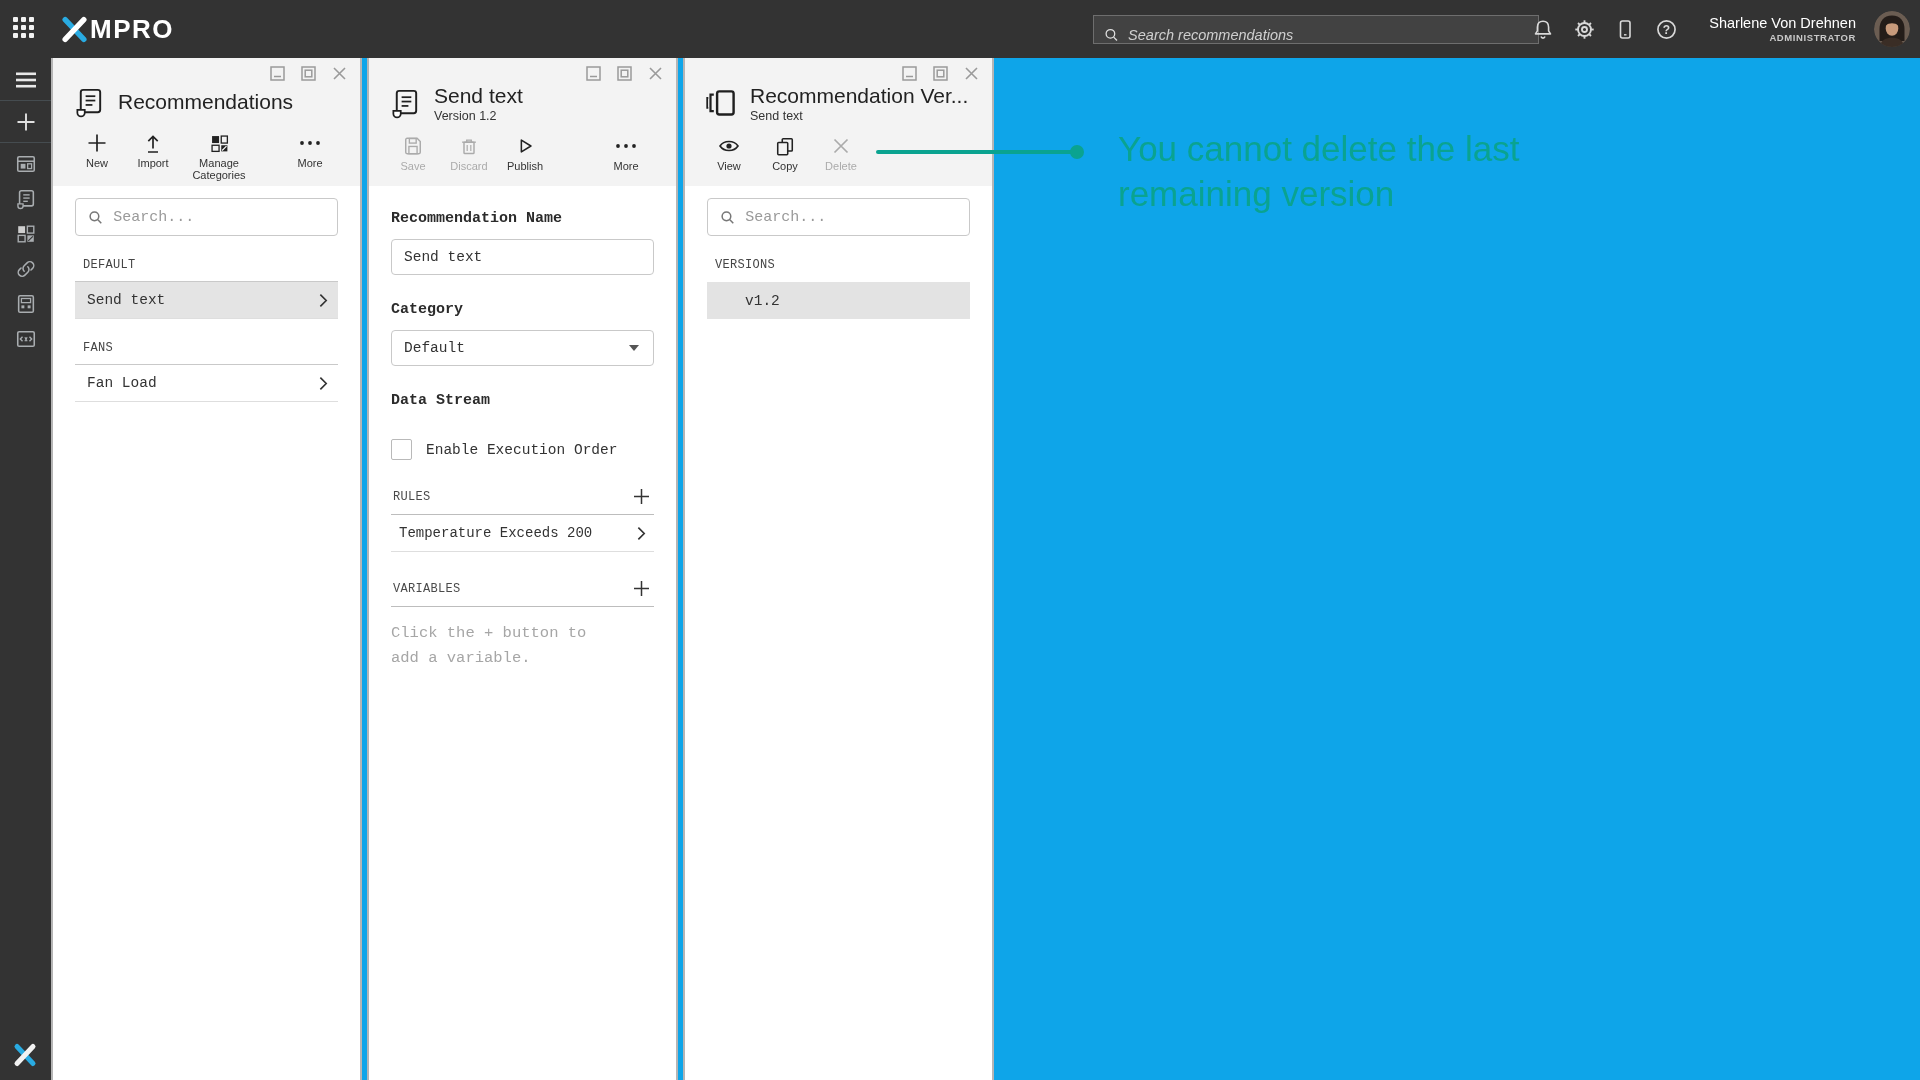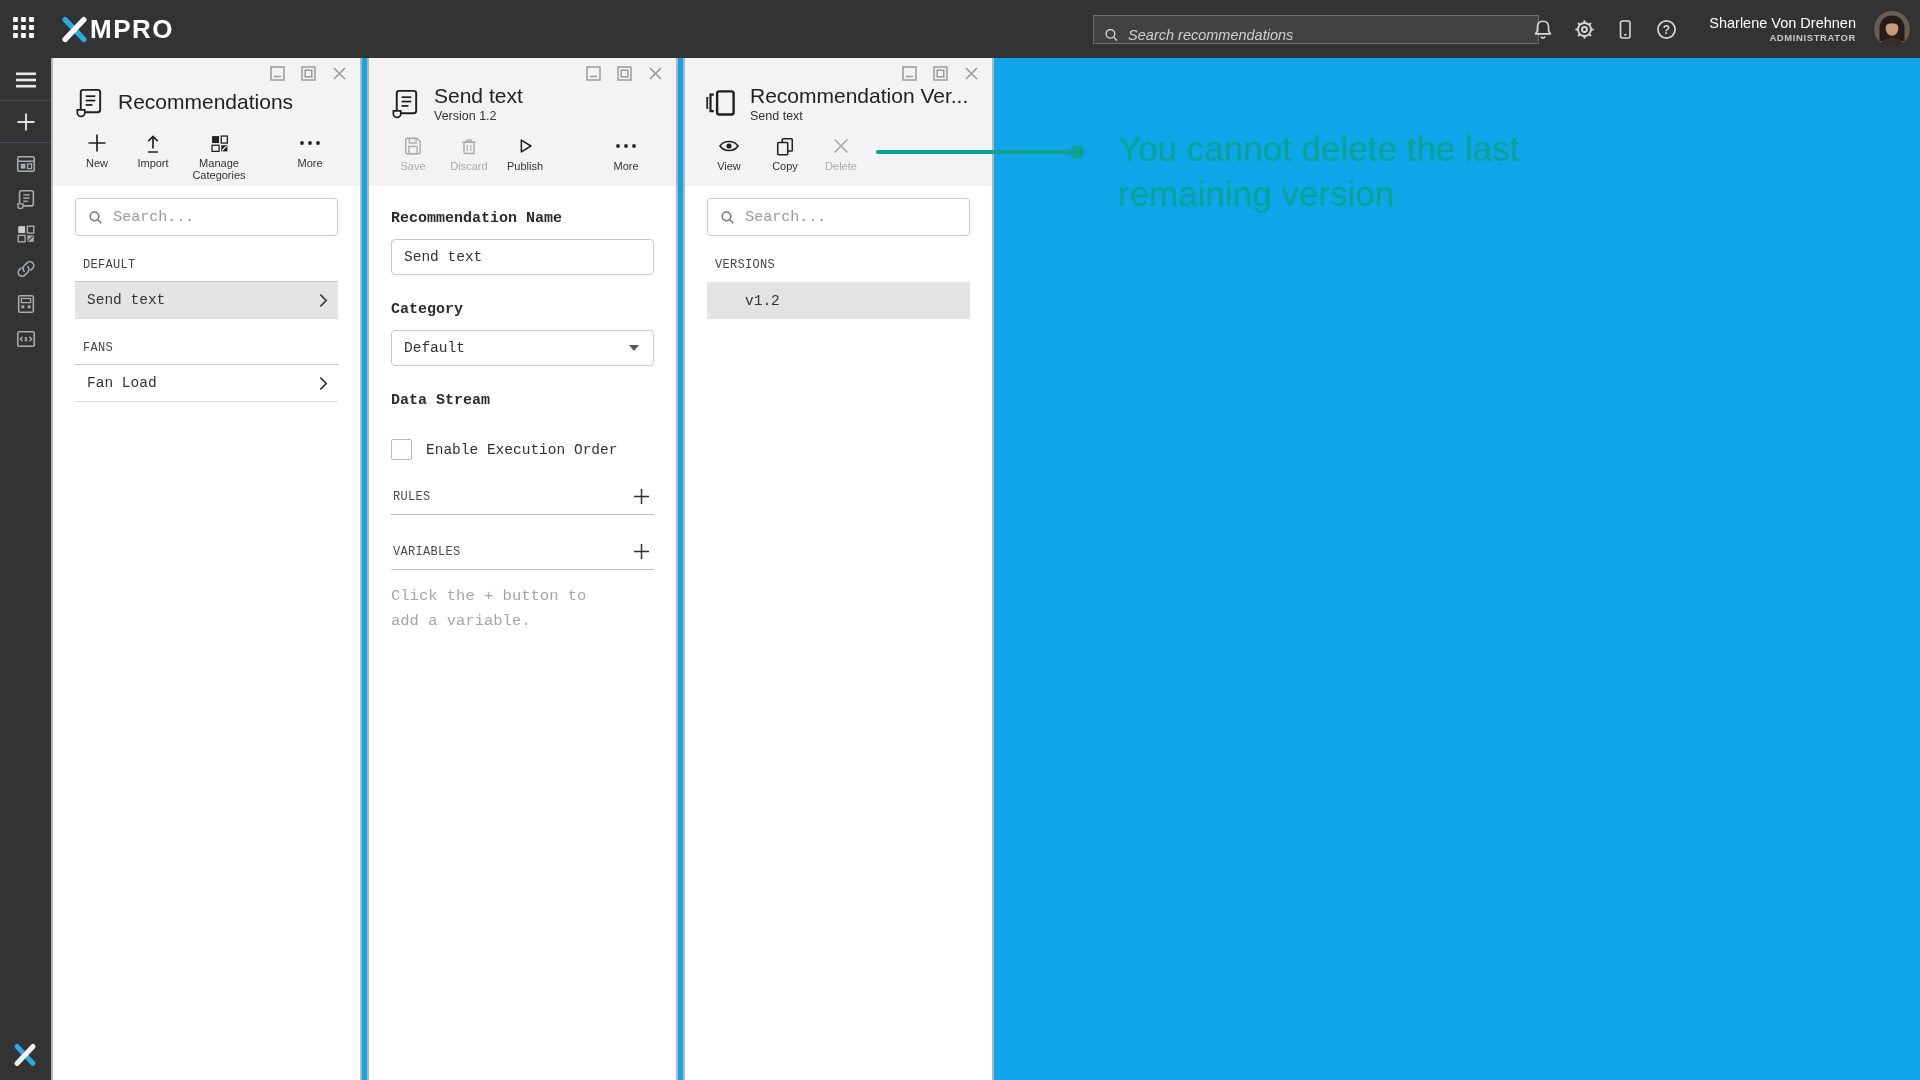--- a/index.html
+++ b/index.html
@@ -439,20 +439,26 @@
         <span class="checkbox-label">Enable Execution Order</span>
       </div>
       <div class="section-header">
         <span>RULES</span>
         <span class="plus-btn">
             <svg width="17" height="17" viewBox="0 0 17 17">
               <path d="M8.5 1 v15 M1 8.5 h15" stroke="#333" stroke-width="1.5" fill="none"></path>
             </svg>
           </span>
       </div>
+      <div class="rule-item">
+        <span>Temperature Exceeds 200</span>
+        <svg width="9" height="15" viewBox="0 0 10 16">
+            <path d="M1.5 1.5 L8 8 L1.5 14.5" stroke="#333" stroke-width="1.8" fill="none"></path>
+          </svg>
+      </div>
       <div class="section-header">
         <span>VARIABLES</span>
         <span class="plus-btn">
             <svg width="17" height="17" viewBox="0 0 17 17">
               <path d="M8.5 1 v15 M1 8.5 h15" stroke="#333" stroke-width="1.5" fill="none"></path>
             </svg>
           </span>
       </div>
       <div class="empty-text">Click the + button to add a variable.</div>
     </div>

